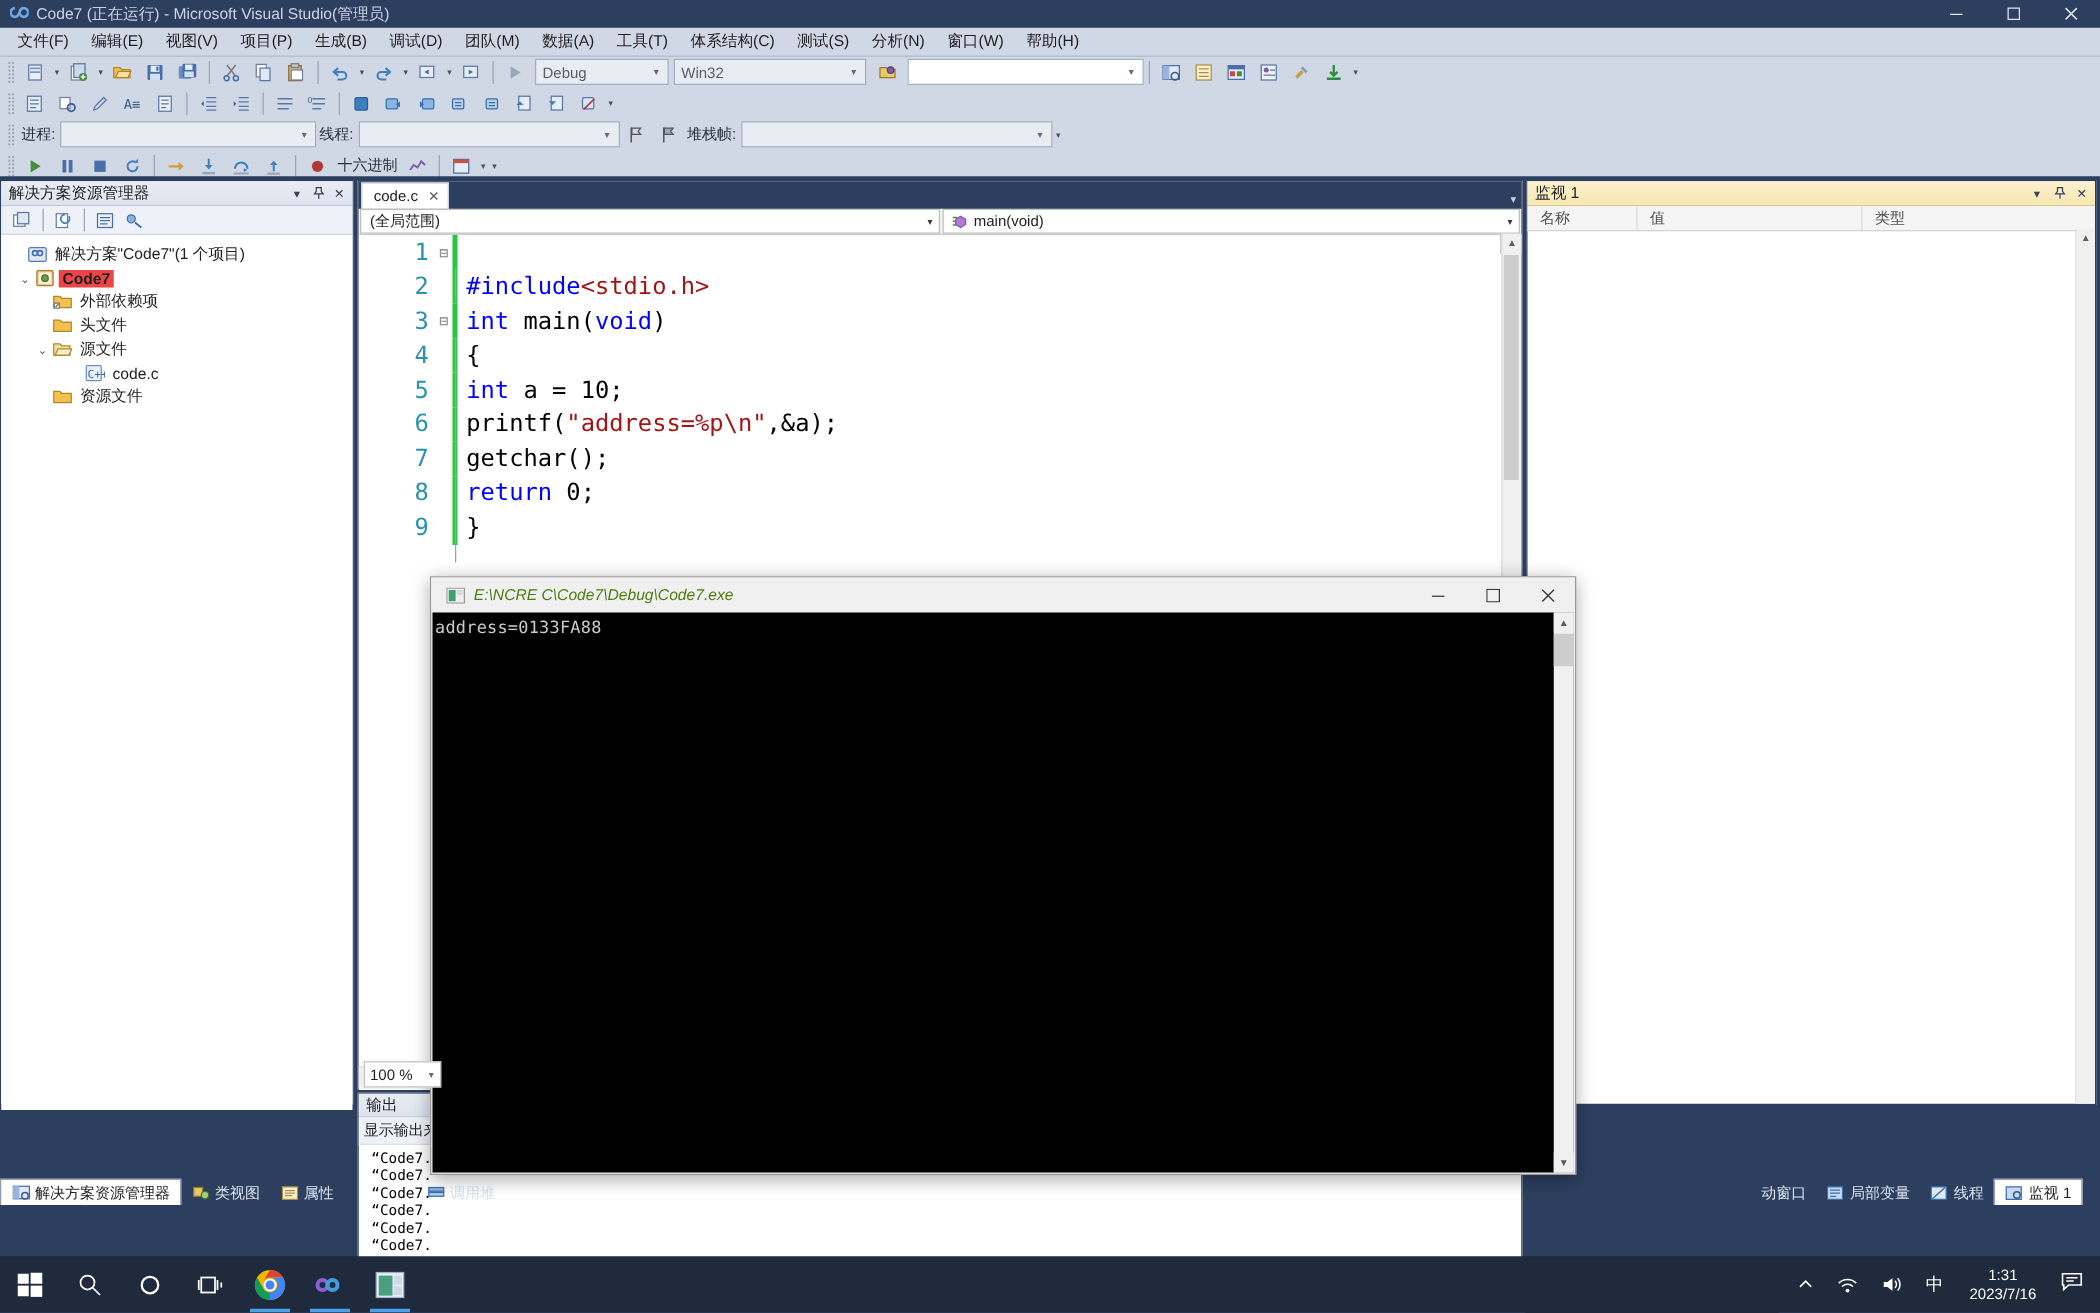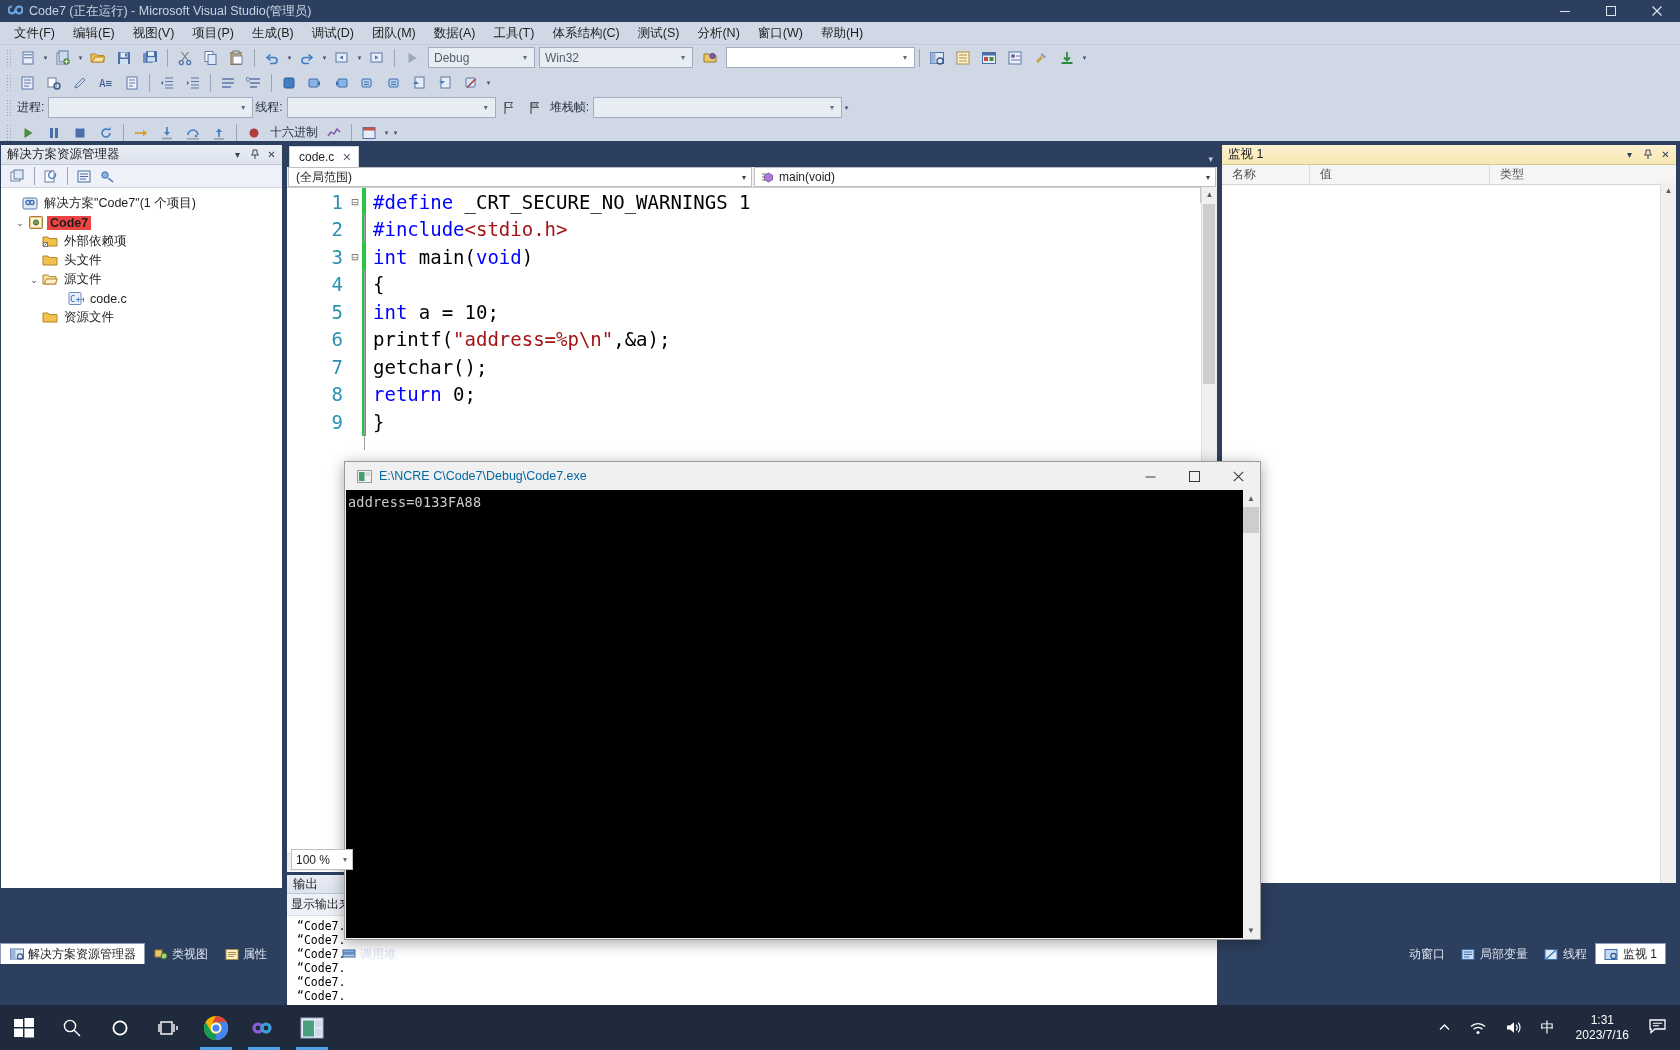--- a/index.html
+++ b/index.html
@@ -128,21 +128,21 @@
   
   .statusbar{position:absolute;left:0;top:964px;width:1680px;height:23px;background:#2d3f5f;
              display:flex;align-items:center;}
   .status-text{color:#ffffff;font-size:12.5px;margin-left:9px;}
 
   
   .console{position:absolute;left:344px;top:461px;width:915px;height:477px;background:#f0f0f0;
            border:1px solid #9a9a9a;box-shadow:0 3px 14px rgba(0,0,0,.35);}
   .con-title{height:28px;display:flex;align-items:center;background:#f0f0f0;}
   .con-ic{width:16px;height:14px;margin:0 7px 0 11px;display:flex;align-items:center;justify-content:center;}
-  .con-title-text{font-size:12.5px;color:#0369a1;}
+  .con-title-text{font-size:12.5px;color:#4d7c0f;font-style:italic;}
   .con-btns{margin-left:auto;display:flex;height:28px;}
   .con-btn{width:44px;height:28px;display:flex;align-items:center;justify-content:center;color:#3a3a3a;font-size:12px;}
   .con-body{position:absolute;left:1px;top:28px;right:1px;bottom:1px;background:#000;}
   .con-text{font-family:"DejaVu Sans Mono","Liberation Mono",monospace;font-size:13.5px;color:#ccc;
             padding:4px 0 0 2px;white-space:pre;letter-spacing:.2px;}
   .con-scroll{position:absolute;right:0;top:0;bottom:0;width:16px;background:#f0f0f0;}
   .con-sc-btn{height:16px;display:flex;align-items:center;justify-content:center;color:#5a5a5a;font-size:8px;background:#f0f0f0;}
   .con-sc-thumb{position:absolute;top:17px;left:0;width:16px;height:26px;background:#cdcdcd;}
 
   
@@ -724,21 +724,21 @@
                 </svg>
             </span>
             <span>main(void)</span>
             <span class="cb-arrow">▾</span>
           </div>
         </div>
 
         <div class="code-area">
 
           <div id="code-lines">
-              <div class="code-line"><span class="lno">1</span><span class="fold">⊟</span><span class="chg"></span><span><span class="pp">#define</span><span class="plain"> _CRT_SECURE_NO_WARNINGS 1</span></span></div>
+              <div class="code-line"><span class="lno">1</span><span class="fold">⊟</span><span class="chg"></span></div>
               <div class="code-line"><span class="lno">2</span><span class="fold"></span><span class="chg"></span><span><span class="pp">#include</span><span class="hdr">&lt;stdio.h&gt;</span></span></div>
               <div class="code-line"><span class="lno">3</span><span class="fold">⊟</span><span class="chg"></span><span><span class="kw">int</span><span class="plain"> main(</span><span class="kw">void</span><span class="plain">)</span></span></div>
               <div class="code-line"><span class="lno">4</span><span class="fold"></span><span class="chg"></span><span><span class="plain">{</span></span></div>
               <div class="code-line"><span class="lno">5</span><span class="fold"></span><span class="chg"></span><span><span class="kw">int</span><span class="plain"> a = 10;</span></span></div>
               <div class="code-line"><span class="lno">6</span><span class="fold"></span><span class="chg"></span><span><span class="plain">printf(</span><span class="str">"address=%p\n"</span><span class="plain">,&amp;a);</span></span></div>
               <div class="code-line"><span class="lno">7</span><span class="fold"></span><span class="chg"></span><span><span class="plain">getchar();</span></span></div>
               <div class="code-line"><span class="lno">8</span><span class="fold"></span><span class="chg"></span><span><span class="kw">return</span><span class="plain"> 0;</span></span></div>
               <div class="code-line"><span class="lno">9</span><span class="fold"></span><span class="chg"></span><span><span class="plain">}</span></span></div>
             </div>
           <div class="fold-line" style="top:26px;height:28px;"></div>

